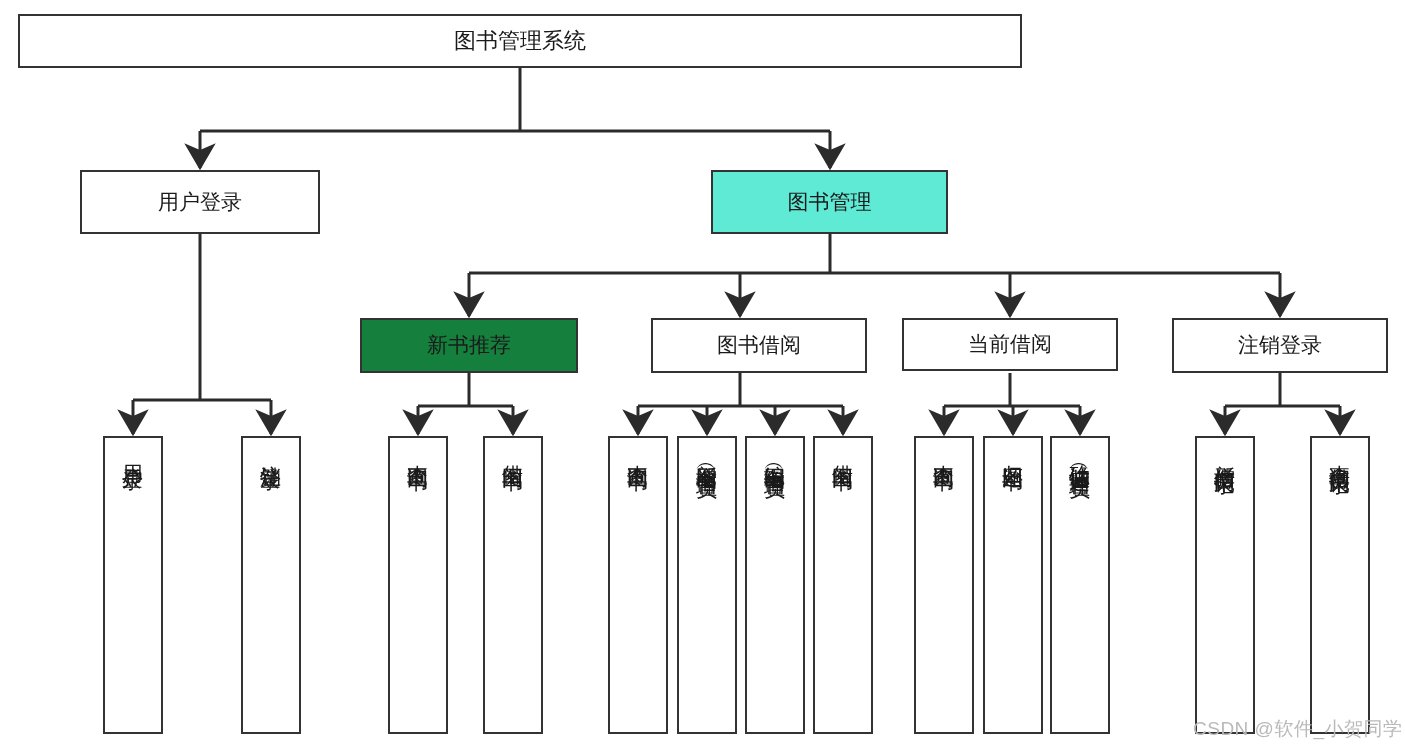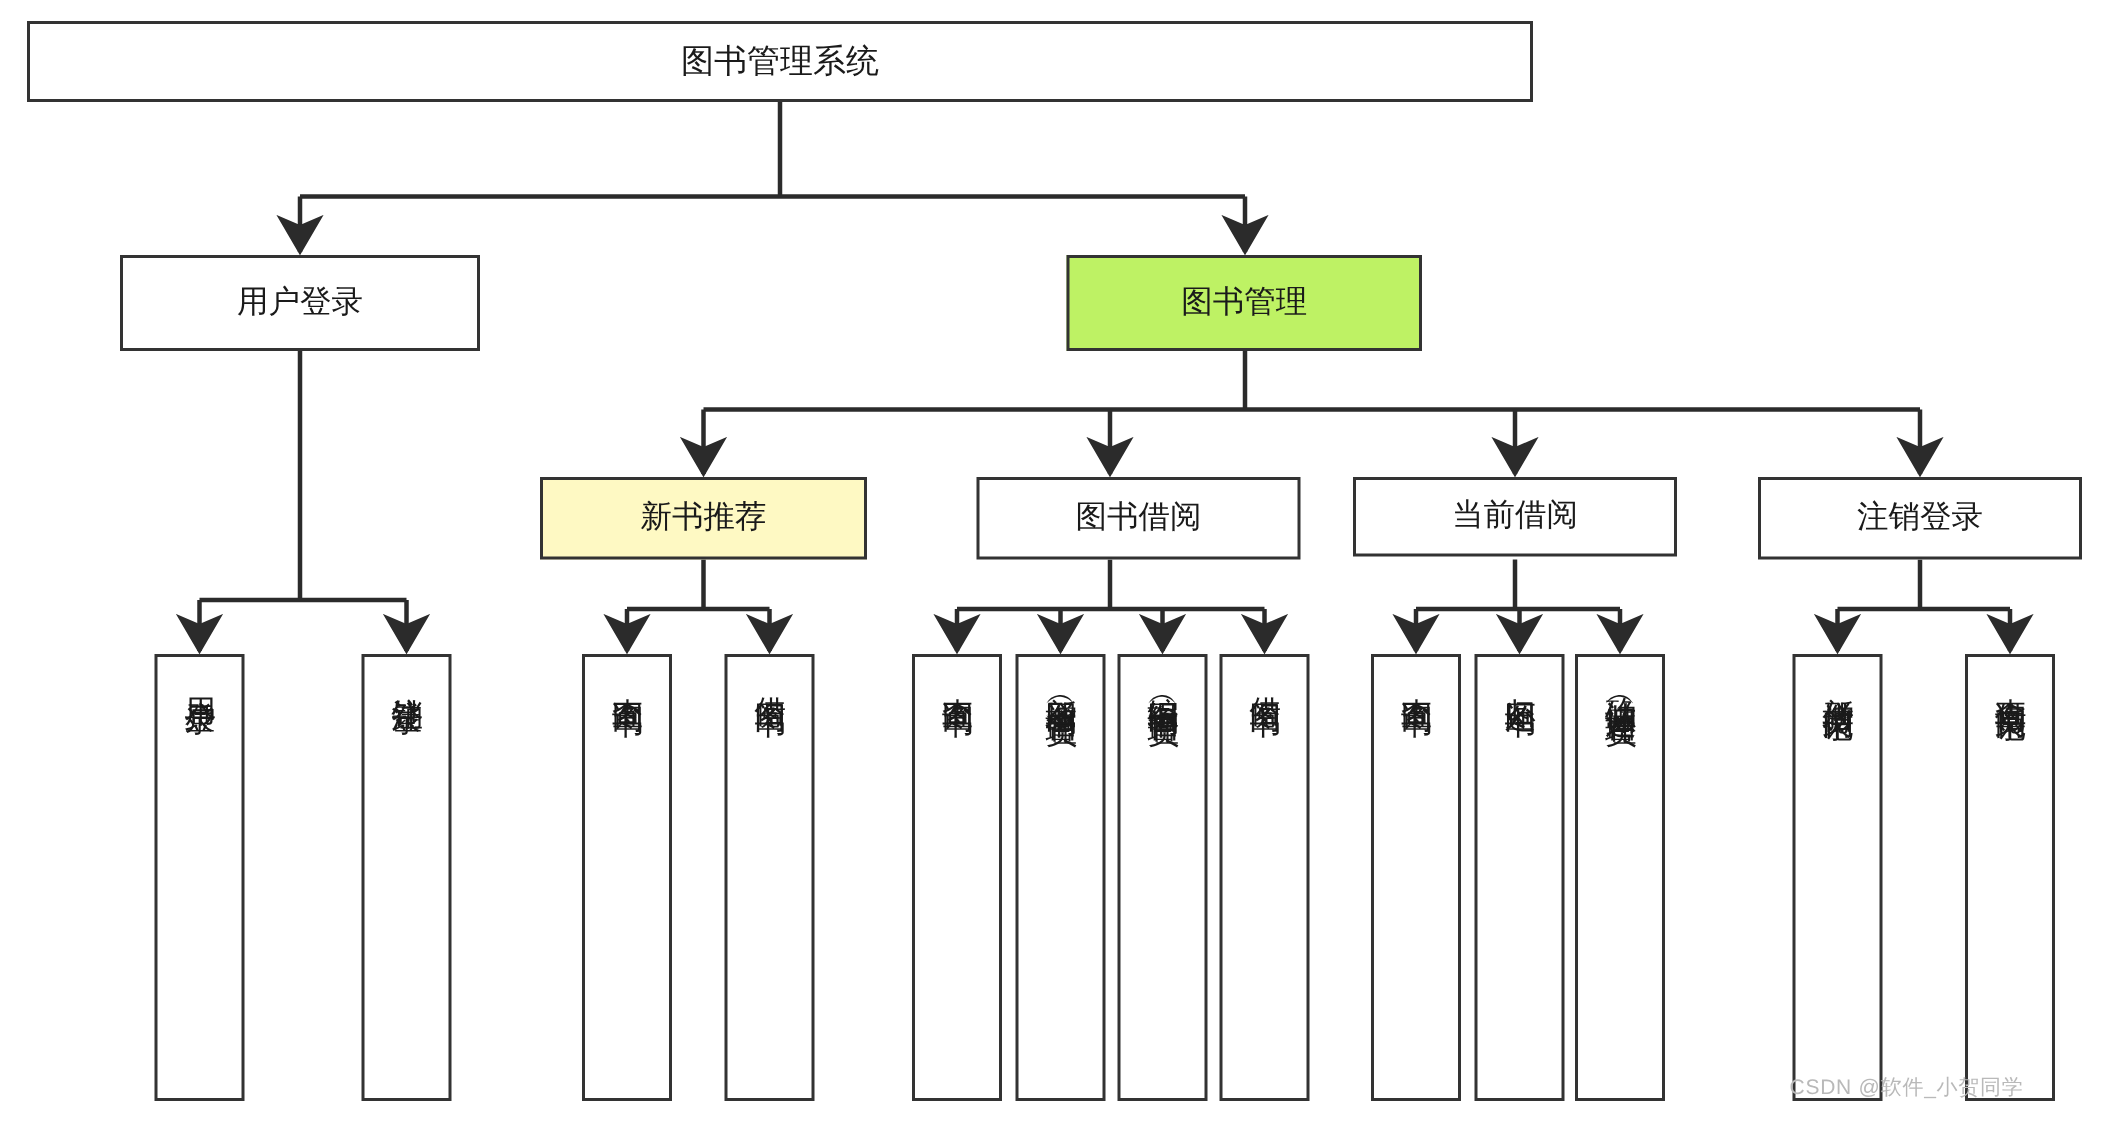--- a/index.html
+++ b/index.html
@@ -55,21 +55,21 @@
     writing-mode: vertical-rl;
     text-orientation: upright;
     font-size: 21px;
     letter-spacing: 2px;
     line-height: 1;
     white-space: nowrap;
   }
   .watermark {
     position: absolute;
     color: #b9b9b9;
-    font-size: 14px;
+    font-size: 19px;
     letter-spacing: 0.5px;
     white-space: nowrap;
     pointer-events: none;
   }
 </style>
 </head>
 <body style="background: rgb(255, 255, 255);">
 
 <div id="canvas" style="background: rgb(255, 255, 255);">
 
@@ -138,25 +138,25 @@
     </g>
   </svg>
 
   <div class="node root horiz" style="left: 18px; top: 14px; width: 1004px; height: 54px; background: rgb(255, 255, 255); border-color: rgb(51, 51, 51); color: rgb(26, 26, 26);">
     <span class="label">图书管理系统</span>
   </div>
 
   <div class="node horiz" style="left: 80px; top: 170px; width: 240px; height: 64px; background: rgb(255, 255, 255); border-color: rgb(51, 51, 51); color: rgb(26, 26, 26);">
     <span class="label">用户登录</span>
   </div>
-  <div class="node horiz" style="left: 711px; top: 170px; width: 237px; height: 64px; background: #bef264; border-color: rgb(51, 51, 51); color: rgb(26, 26, 26);">
+  <div class="node horiz" style="left: 711px; top: 170px; width: 237px; height: 64px; background: #5eead4; border-color: rgb(51, 51, 51); color: rgb(26, 26, 26);">
     <span class="label">图书管理</span>
   </div>
 
-  <div class="node horiz" style="left: 360px; top: 318px; width: 218px; height: 55px; background: #fef9c3; border-color: rgb(51, 51, 51); color: rgb(26, 26, 26);">
+  <div class="node horiz" style="left: 360px; top: 318px; width: 218px; height: 55px; background: #15803d; border-color: rgb(51, 51, 51); color: rgb(26, 26, 26);">
     <span class="label">新书推荐</span>
   </div>
   <div class="node horiz" style="left: 632px; top: 318px; width: 216px; height: 55px; background: rgb(255, 255, 255); border-color: rgb(51, 51, 51); color: rgb(26, 26, 26); margin-left: 19px;">
     <span class="label">图书借阅</span>
   </div>
   <div class="node horiz" style="left: 902px; top: 318px; width: 216px; height: 53px; background: rgb(255, 255, 255); border-color: rgb(51, 51, 51); color: rgb(26, 26, 26);">
     <span class="label">当前借阅</span>
   </div>
   <div class="node horiz" style="left: 1172px; top: 318px; width: 216px; height: 55px; background: rgb(255, 255, 255); border-color: rgb(51, 51, 51); color: rgb(26, 26, 26);">
     <span class="label">注销登录</span>

